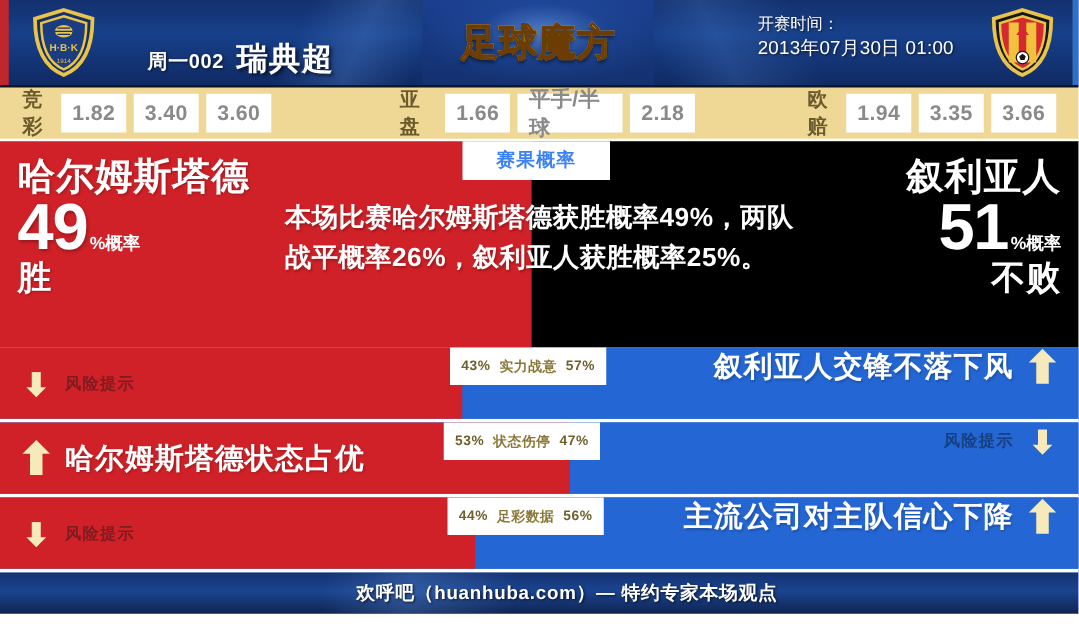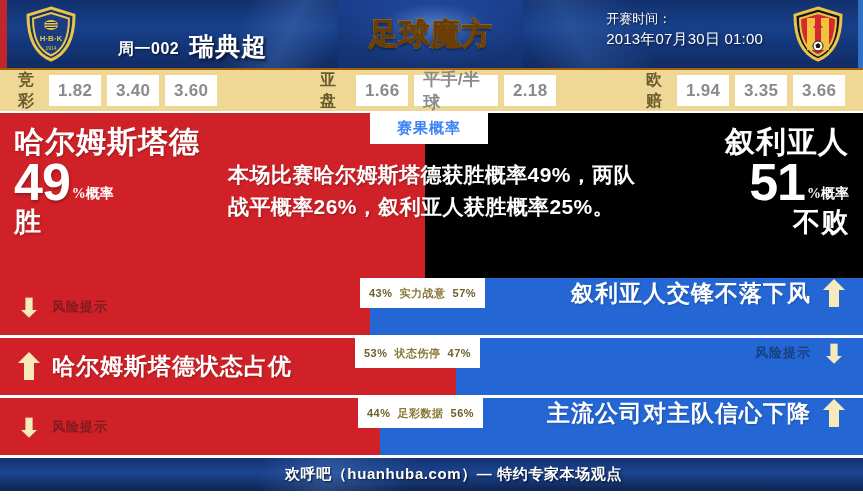--- a/index.html
+++ b/index.html
@@ -94,21 +94,21 @@
     color:#ffffff;
     text-shadow: 1px 1px 2px rgba(0,0,0,.6);
   }
   .kickoff .k-label { font-size:13px; line-height:19px; }
   .kickoff .k-time  { font-size:15px; line-height:22px; font-weight:normal; letter-spacing:0.2px;}
 
   
   .odds-bar {
     height:45px;
     background:#efd896;
-    border-top:2px solid #a16207;
+    border-top:2px solid #0f172a;
     border-bottom:2px solid #ffffff;
     display:flex; align-items:center;
     padding:0 18px;
     position:relative;
   }
   .odds-group { display:flex; align-items:center; gap:6px; }
   .odds-group .g-label {
     color:#6b5a2c;
     font-size:16px; font-weight:bold;
     margin-right:4px;
@@ -161,21 +161,21 @@
   .side-stat .numline {
     display:flex; align-items:flex-end; gap:2px; margin-bottom:2px;
   }
   .side-stat.away .numline { justify-content:flex-end; }
   .side-stat .num {
     font-size:52px; font-weight:bold; letter-spacing:-1px;
     line-height:.92;
     text-shadow: 1px 2px 3px rgba(0,0,0,.28);
   }
   .side-stat .unit {
-    font-size:14px; font-weight:bold; padding-bottom:6px;font-family:Liberation Serif, serif;
+    font-size:14px; font-weight:bold; padding-bottom:6px;
   }
   .side-stat .verdict {
     font-size:27px; font-weight:bold; letter-spacing:1px;
     text-shadow: 1px 1px 2px rgba(0,0,0,.25);
   }
 
   .prob-desc {
     position:absolute;
     left:228px; top:46px;
     width:410px;

